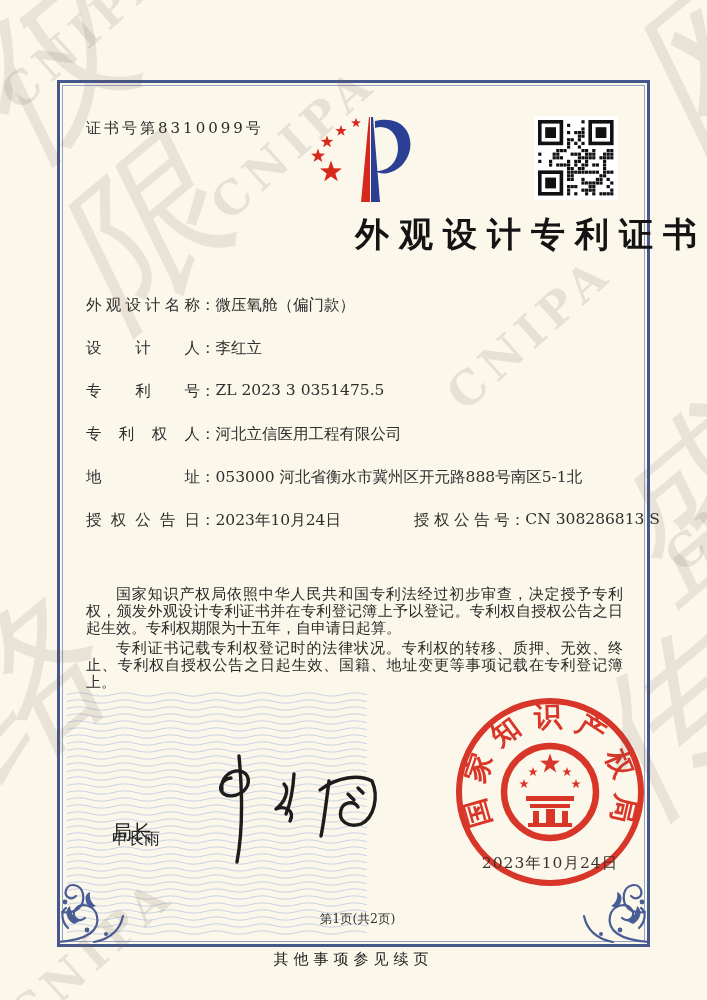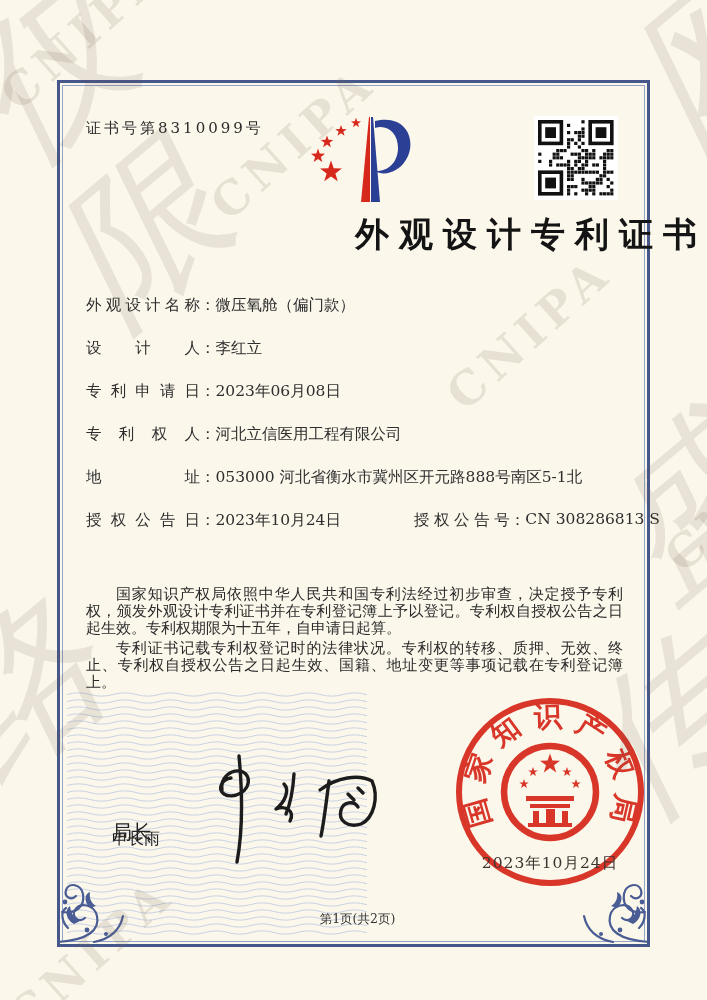--- a/index.html
+++ b/index.html
@@ -267,21 +267,21 @@
   <div class="title">外观设计专利证书</div>
 
   <div class="fields">
     <div class="frow">
       <span class="flabel">外观设计名称</span><span class="fcolon">：</span><span class="fvalue">微压氧舱（偏门款）</span>
     </div>
     <div class="frow">
       <span class="flabel">设计人</span><span class="fcolon">：</span><span class="fvalue">李红立</span>
     </div>
     <div class="frow">
-      <span class="flabel">专利申请日</span><span class="fcolon">：</span><span class="fvalue">2023年06月08日</span>
+      <span class="flabel">专利号</span><span class="fcolon">：</span><span class="fvalue">ZL 2023 3 0351475.5</span>
     </div>
     <div class="frow">
       <span class="flabel">专利权人</span><span class="fcolon">：</span><span class="fvalue">河北立信医用工程有限公司</span>
     </div>
     <div class="frow">
       <span class="flabel">地址</span><span class="fcolon">：</span><span class="fvalue">053000 河北省衡水市冀州区开元路888号南区5-1北</span>
     </div>
     <div class="frow">
       <span><span class="flabel">授权公告日</span><span class="fcolon">：</span><span class="fvalue">2023年10月24日</span></span>
       <span class="grant-right"><span class="flabel2">授权公告号</span><span class="fcolon">：</span><span class="fvalue">CN 308286813 S</span></span>
@@ -327,14 +327,15 @@
       </g>
     </g>
     <path id="sealArc" d="M42.8,133 A66,66 0 1 1 157.2,133" fill="none"></path>
     <text font-size="28" font-weight="700" fill="#d7281c" font-family="'DejaVu Serif',serif">
       <textPath href="#sealArc" startOffset="2" textLength="268">国家知识产权局</textPath>
     </text>
   </svg>
   <div class="seal-date">2023年10月24日</div>
 
   <div class="pagenum">第1页(共2页)</div>
+  <div class="contnote">其他事项参见续页</div>
 
 </div>
 
 </body></html>

